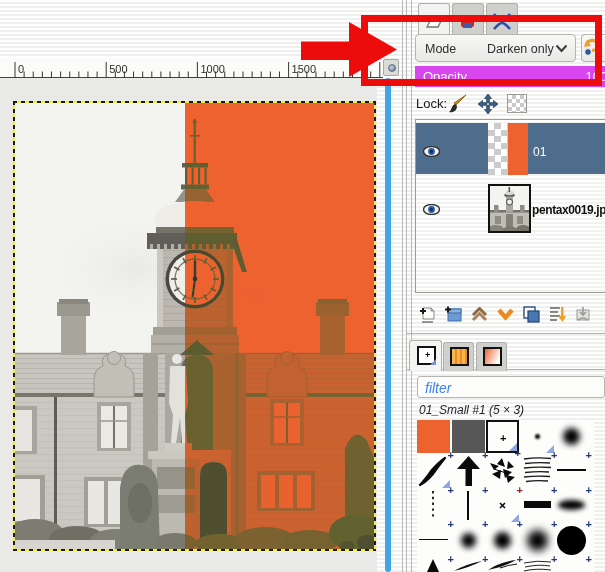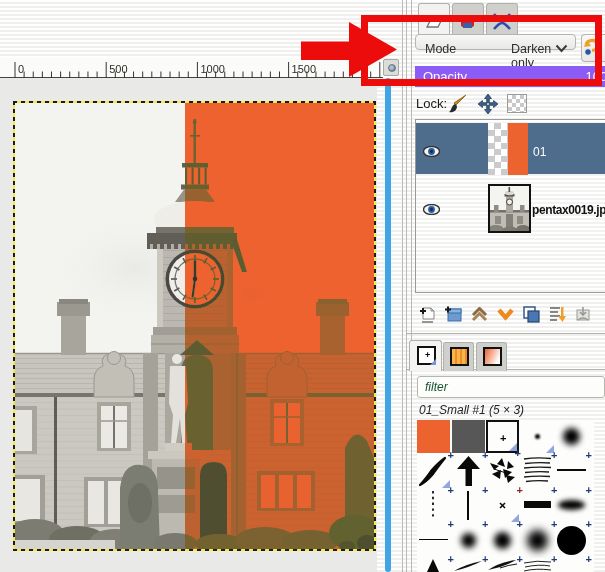--- a/index.html
+++ b/index.html
@@ -30,48 +30,48 @@
 #panel { left:392px; top:0; width:213px; height:572px; }
 .vline { position:absolute; top:0; bottom:0; width:1px; background:#b9b9b5; }
 #dock1 { position:absolute; left:406px; top:333px; width:199px; height:0; border-top:1px solid #b3b3ae; }
 #dock2 { position:absolute; left:406px; top:369px; width:199px; height:203px; border-top:1px solid #b3b3ae; }
 
 
 .tab { position:absolute; height:31px; width:32px; background:#cfcfcb; border:1px solid #b0b0ac; border-bottom:none; border-radius:3px 3px 0 0; }
 .tab.active { background:#f2f2f0; }
 
 
-#mode-btn { left:415px; top:34px; width:161px; height:16px; background:linear-gradient(#f8f8f7,#e8e8e6); border:1px solid #b5b5b0; border-radius:4px; font-size:13px; color:#2e2e2e; }
+#mode-btn { left:415px; top:34px; width:161px; height:28px; background:linear-gradient(#f8f8f7,#e8e8e6); border:1px solid #b5b5b0; border-radius:4px; font-size:13px; color:#2e2e2e; }
 #mode-btn { font-size:12.5px; } #mode-btn .t1 { position:absolute; left:9px; top:7px; }
-#mode-btn .t2 { position:absolute; left:71px; top:7px;margin-left:24px; }
+#mode-btn .t2 { position:absolute; left:71px; top:7px; }
 #mode-btn svg { position:absolute; right:7px; top:9px; }
 #reset-btn { left:581px; top:34px; width:24px; height:28px; background:linear-gradient(#f8f8f7,#e8e8e6); border:1px solid #b5b5b0; border-radius:4px 0 0 4px; border-right:none;}
 
-#opacity-row { left:415px; top:66px; width:190px; height:21px; background:#8b5cf6; color:#fff; font-size:13px;text-decoration:underline; }
+#opacity-row { left:415px; top:66px; width:190px; height:21px; background:#d946ef; color:#fff; font-size:13px;text-decoration:underline; }
 #opacity-row .l { position:absolute; left:8px; top:3px; }
 #opacity-row .r { position:absolute; right:-13px; top:3px; }
 
 #lock-row { left:415px; top:92px; width:190px; height:24px; color:#1a1a1a; font-size:13px; }
 
 
 #layers { left:415px; top:119px; width:218px; height:174px; border:1px solid #9a9a96; border-right:none; background:repeating-linear-gradient(180deg,#ffffff 0 2px,#f2f2f1 2px 4px); }
 .lrow { position:absolute; left:0; width:190px; }
 #lrow1 { top:3px; height:51px; background:#4e6d8c; color:#fff; }
 #lrow2 { top:60px; height:58px; color:#111; }
 .lname { position:absolute; font-size:12px; }
 
 
 #btnrow { left:415px; top:305px; width:190px; height:20px; }
 
 
 .btab { position:absolute; height:29px; width:33px; background:#cfcfcb; border:1px solid #b0b0ac; border-bottom:none; border-radius:3px 3px 0 0; }
 .btab.active { background:#f4f4f2; height:31px; }
 
 #filterbox { left:417px; top:376px; width:188px; height:22px; background:#fdfdfc; border:1px solid #b5b5b0; border-radius:3px; }
-#filterbox span { position:absolute; left:7px; top:3px; font-style:italic; font-size:12px; color:#14532d; }
+#filterbox span { position:absolute; left:7px; top:3px; font-style:italic; font-size:14px; color:#3b82f6; }
 #bname { left:419px; top:403px; font-style:italic; font-size:12px; color:#20242c; }
 
 
 #grid { left:417px; top:420px; width:177px; height:152px; background:#fdfdfc; }
 .cell { position:absolute; width:33px; height:33px; background:#fdfdfc; }
 .plus { position:absolute; right:-4px; bottom:-6px; font-size:11px; font-weight:bold; color:#223a77; line-height:8px; z-index:3; }
 .tri { position:absolute; right:0; bottom:0; width:0; height:0; border-left:8px solid transparent; border-bottom:8px solid #8fa6e0; }
 
 
 #red-rect { left:361px; top:15px; width:241px; height:71px; border:7px solid #ec0c0c; }

